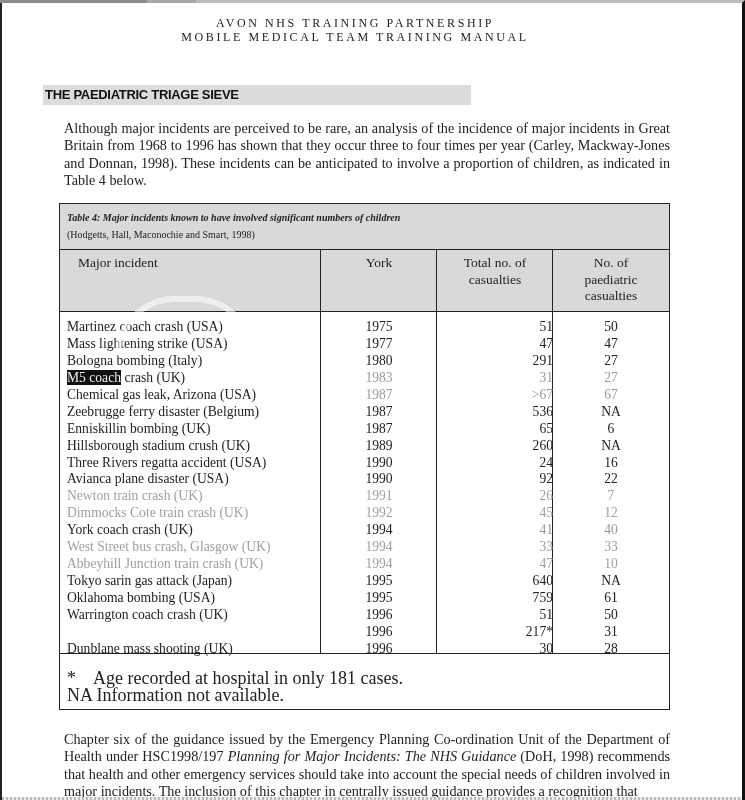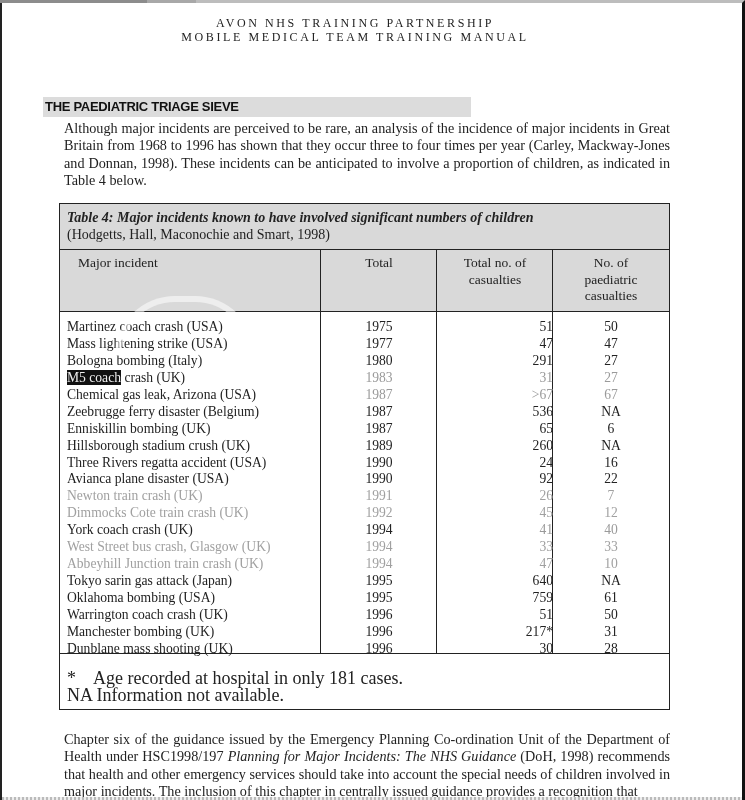--- a/index.html
+++ b/index.html
@@ -22,40 +22,40 @@
   .doc-header {
     position: absolute; left: 0; top: 16px; width: 710px; text-align: center;
     font-family: "Liberation Serif", serif; font-size: 12px; letter-spacing: 2.6px;
     line-height: 14px; color: #222;
   }
 
   .section-title {
     position: absolute; left: 43px; top: 85px; width: 428px; height: 20px;
     background: #dcdcdc; padding-left: 2px;
     font-family: "Liberation Sans", sans-serif; font-weight: bold; font-size: 13px;
-    line-height: 20px; color: #111; letter-spacing: -0.3px; margin-top: 12px;
+    line-height: 20px; color: #111; letter-spacing: -0.3px;
   }
 
   .para {
     position: absolute; left: 64px; width: 606px;
     font-family: "Liberation Serif", serif; font-size: 14.2px; line-height: 17.3px;
     color: #222; text-align: justify;
   }
   .para-1 { top: 120px; }
   .para-2 { top: 731px; }
   .para-2 i { font-style: italic; }
 
   .table-box {
     position: absolute; left: 59px; top: 203px; width: 611px; height: 507px;
     border: 1px solid #222; background: #fff;
   }
   .caption {
     position: absolute; left: 0; top: 0; width: 609px; height: 46px;
     background: #d9d9d9; border-bottom: 1px solid #222; padding: 5px 7px;
-    font-family: "Liberation Serif", serif; font-size: 14px; line-height: 17px; color: #222;
+    font-family: "Liberation Serif", serif; font-size: 10px; line-height: 17px; color: #222;
   }
   .caption .cap-title { font-style: italic; font-weight: bold; display: block; }
   .caption .cap-src { display: block; }
 
   .head-row {
     position: absolute; left: 0; top: 46px; width: 609px; height: 62px;
     background: #d9d9d9; border-bottom: 1px solid #222;
   }
   .col-divider {
     position: absolute; top: 46px; width: 1px; height: 404px; background: #222;
@@ -118,21 +118,21 @@
 <p class="para para-1">Although major incidents are perceived to be rare, an analysis of the incidence of major incidents in Great Britain from 1968 to 1996 has shown that they occur three to four times per year (Carley, Mackway-Jones and Donnan, 1998).  These incidents can be anticipated to involve a proportion of children, as indicated in Table 4 below.</p>
 
 <div class="table-box">
   <div class="caption">
     <span class="cap-title">Table 4:  Major incidents known to have involved significant numbers of children</span>
     <span class="cap-src">(Hodgetts, Hall, Maconochie and Smart, 1998)</span>
   </div>
 
   <div class="head-row">
     <div class="th th-incident">Major incident</div>
-    <div class="th th-year">Total</div>
+    <div class="th th-year">York</div>
     <div class="th th-total">
       <div>Total no. of</div>
       <div>casualties</div>
     </div>
     <div class="th th-paed">
       <div>No. of</div>
       <div>paediatric</div>
       <div>casualties</div>
     </div>
   </div>
@@ -244,21 +244,20 @@
       <span class="c c-total">759</span>
       <span class="c c-paed">61</span>
     </div>
     <div class="row">
       <span class="c c-incident">Warrington coach crash (UK)</span>
       <span class="c c-year">1996</span>
       <span class="c c-total">51</span>
       <span class="c c-paed">50</span>
     </div>
     <div class="row">
-      <span class="c c-incident">Manchester bombing (UK)</span>
       <span class="c c-year">1996</span>
       <span class="c c-total">217*</span>
       <span class="c c-paed">31</span>
     </div>
     <div class="row">
       <span class="c c-incident">Dunblane mass shooting (UK)</span>
       <span class="c c-year">1996</span>
       <span class="c c-total">30</span>
       <span class="c c-paed">28</span>
     </div>

